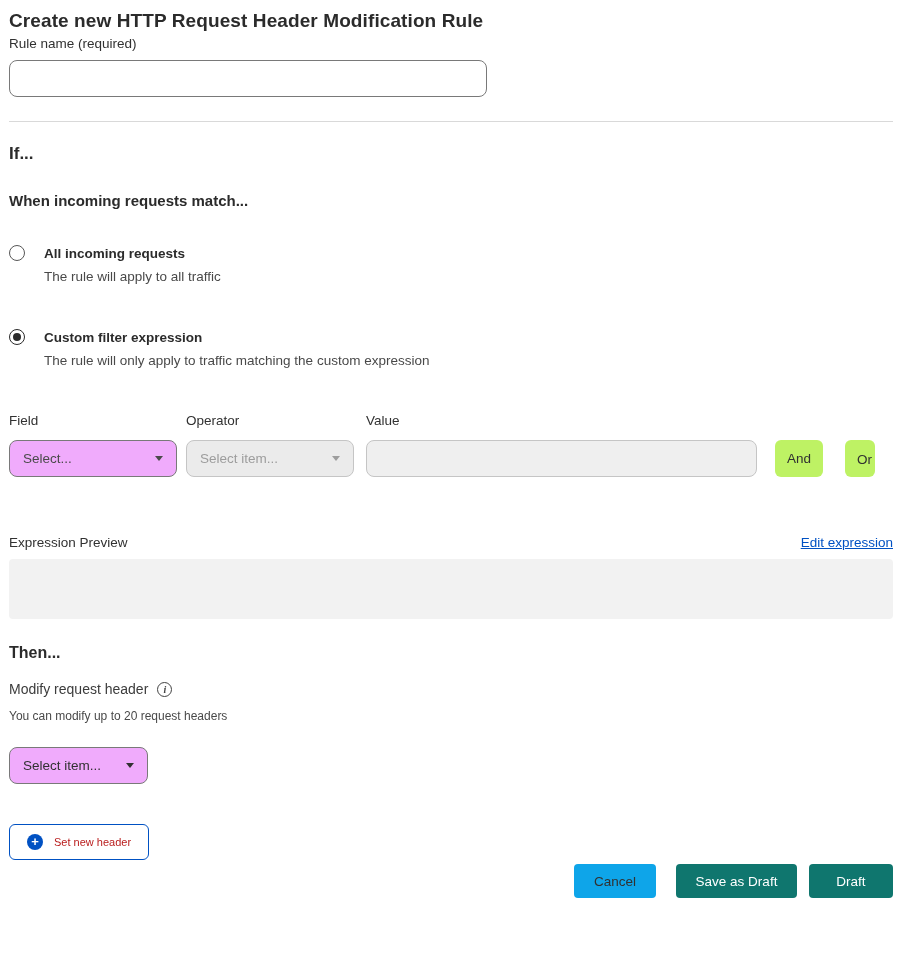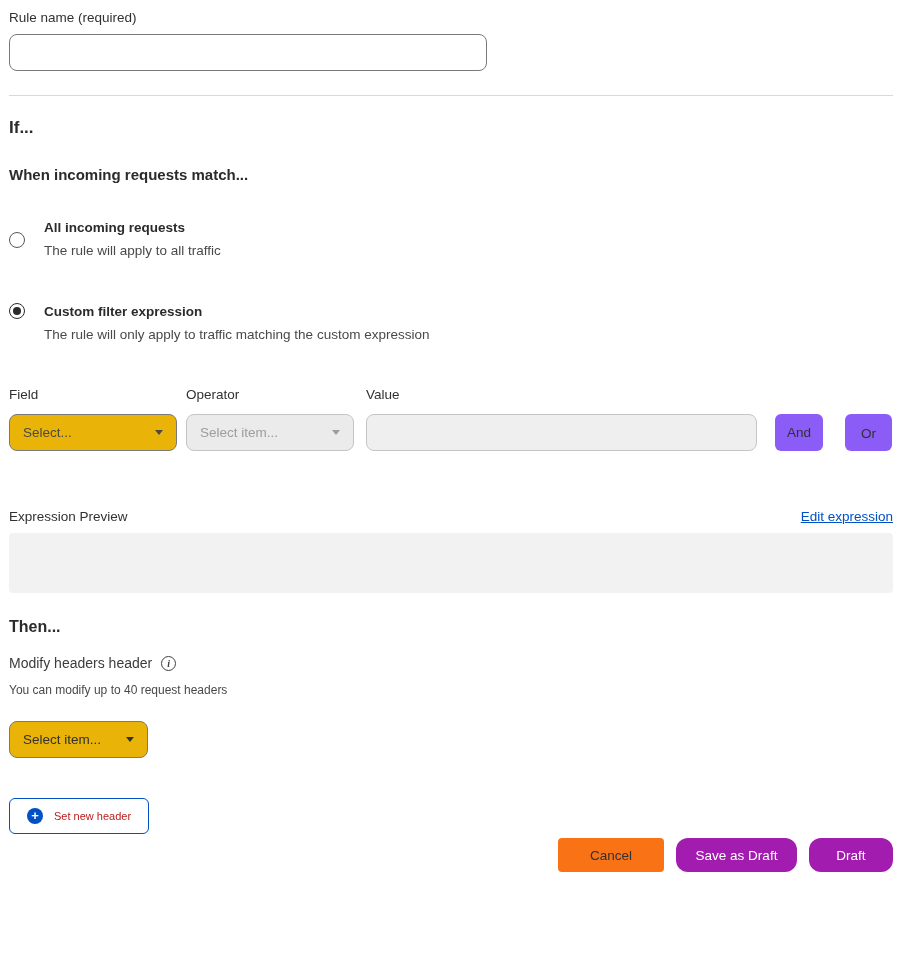--- a/index.html
+++ b/index.html
@@ -28,21 +28,21 @@
     font-family: inherit; background: #fff; outline: none;
   }
   .helper-text { margin-top: 7px; font-size: 13.5px; color: #494949; line-height: 18px; }
 
   hr.divider { border: none; border-top: 1px solid #d9d9d9; margin-top: 24px; }
 
   .h-if { margin-top: 20px; font-size: 17px; font-weight: 700; color: #2b2b2b; line-height: 23px; }
   .h-sub { margin-top: 26px; font-size: 15px; font-weight: 700; color: #2b2b2b; line-height: 20px; }
 
   .radio-option { display: flex; align-items: flex-start; }
-  .radio-option.first { margin-top: 33px; align-items: center; }
+  .radio-option.first { margin-top: 33px; }
   .radio-option.second { margin-top: 42px; }
   .radio-circle {
     width: 16px; height: 16px; border-radius: 50%;
     border: 1px solid #575757; background: #fff;
     margin-top: 1px; flex: 0 0 16px;
     display: flex; align-items: center; justify-content: center;
     cursor: pointer;
   }
   .radio-circle.checked { border-color: #2b2b2b; }
   .radio-dot { width: 8px; height: 8px; border-radius: 50%; background: #2b2b2b; }
@@ -51,21 +51,21 @@
   .radio-desc { margin-top: 5px; font-size: 13.5px; color: #494949; line-height: 18px; }
 
   .builder-row { margin-top: 42px; display: flex; align-items: flex-end; }
   .builder-col .col-label { font-size: 13.5px; color: #313131; line-height: 17px; margin-bottom: 11px; display: block; }
   .col-field { width: 168px; margin-right: 9px; }
   .col-operator { width: 168px; margin-right: 12px; }
   .col-value { width: 391px; margin-right: 18px; }
 
   .select-box {
     height: 37px; border-radius: 8px; border: 1px solid #797979;
-    background: #eab308; display: flex; align-items: center;
+    background: #f0abfc; display: flex; align-items: center;
     padding: 0 13px; cursor: pointer;
   }
   .select-box .select-text { font-size: 13.5px; color: #4a4a4a; flex: 1; }
   .chevron {
     width: 0; height: 0;
     border-left: 4.5px solid transparent; border-right: 4.5px solid transparent;
     border-top: 5.5px solid #4a4a4a;
   }
   .select-box.disabled { background: #ebebeb; border-color: #c5c5c5; cursor: default; }
   .select-box.disabled .select-text { color: #9d9d9d; }
@@ -73,26 +73,26 @@
 
   .value-input {
     width: 100%; height: 37px; border-radius: 8px;
     border: 1px solid #c5c5c5; background: #efefef;
     padding: 0 12px; font-size: 13.5px; color: #494949;
     font-family: inherit; outline: none;
   }
 
   .conj-btn {
     height: 37px; border: none; border-radius: 6px;
-    background: #8b5cf6; color: #313131;
+    background: #bef264; color: #313131;
     font-size: 13.5px; font-family: inherit;
     padding: 0 15px; cursor: pointer;
   }
   .conj-btn.and { margin-right: 22px; width: 48px; padding: 0; }
-  .conj-btn.or { width: 47px; padding: 12px; }
+  .conj-btn.or { width: 30px; padding: 12px; }
 
   .preview-header { margin-top: 58px; display: flex; align-items: center; justify-content: space-between; padding-right: 0; }
   .preview-label { font-size: 13.5px; color: #313131; }
   .edit-link { font-size: 13.5px; color: #0051c3; text-decoration: underline; cursor: pointer; }
   .preview-box {
     margin-top: 9px; height: 60px; width: 884px;
     background: #f2f2f2; border-radius: 4px;
   }
 
   .h-then { margin-top: 23px; font-size: 16px; font-weight: 700; color: #2b2b2b; line-height: 21px; }
@@ -123,30 +123,31 @@
     color: #fff; font-size: 13px; font-weight: 700;
     line-height: 15px; text-align: center; margin-right: 11px;
   }
   .add-header-label { font-size: 11px; color: #b91c1c; }
 
   .footer { margin-top: 4px; display: flex; justify-content: flex-end; align-items: center; padding-right: 0; }
   .footer-btn {
     height: 34px; border-radius: 4px; border: none;
     font-size: 13.5px; font-family: inherit; cursor: pointer;
   }
-  .btn-cancel { background: #f97316; color: #313131; width: 106px; margin-right: 12px; }
-  .btn-primary { background: #a21caf; color: #ffffff; border-radius: 12px; }
+  .btn-cancel { background: #0ea5e9; color: #313131; width: 82px; margin-right: 20px; }
+  .btn-primary { background: #0f766e; color: #ffffff; }
   .btn-save { width: 121px; margin-right: 12px; }
   .btn-deploy { width: 84px; }
 </style>
 </head>
 <body>
 
 <div class="page">
 
+  <h1 class="page-title">Create new HTTP Request Header Modification Rule</h1>
 
   <div>
     <label class="field-label rule-name-label">Rule name (required)</label>
     <input class="text-input" type="text" value="" style="">
   </div>
 
   <hr class="divider">
 
   <h2 class="h-if">If...</h2>
   <h3 class="h-sub">When incoming requests match...</h3>
@@ -194,24 +195,24 @@
 
   <div class="preview-header">
     <span class="preview-label">Expression Preview</span>
     <a class="edit-link">Edit expression</a>
   </div>
   <div class="preview-box"></div>
 
   <h2 class="h-then">Then...</h2>
 
   <div class="modify-row">
-    <span class="modify-label">Modify headers header</span>
+    <span class="modify-label">Modify request header</span>
     <span class="info-icon">i</span>
   </div>
-  <div class="small-helper">You can modify up to 40 request headers</div>
+  <div class="small-helper">You can modify up to 20 request headers</div>
 
   <div class="select-box then-select">
     <span class="select-text">Select item...</span>
     <span class="chevron"></span>
   </div>
 
   <button class="add-header-btn">
     <span class="plus-icon">+</span>
     <span class="add-header-label">Set new header</span>
   </button>

